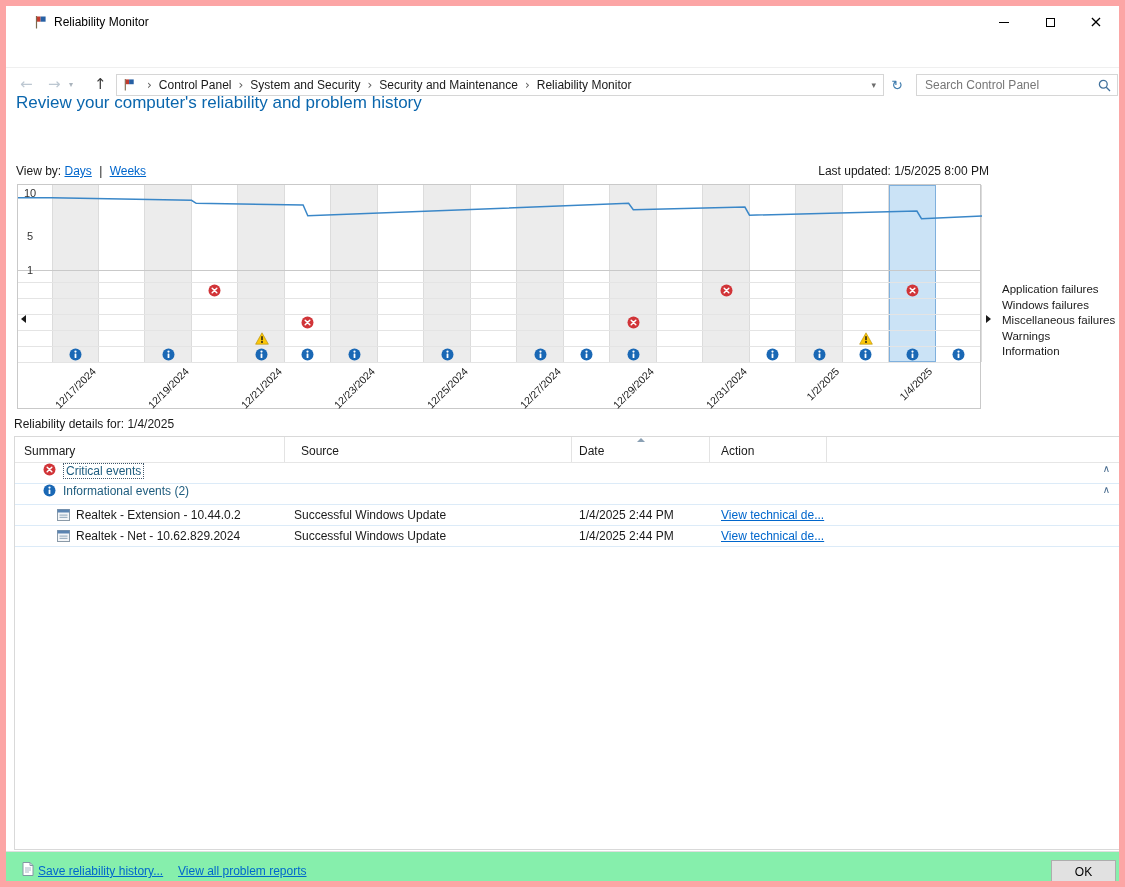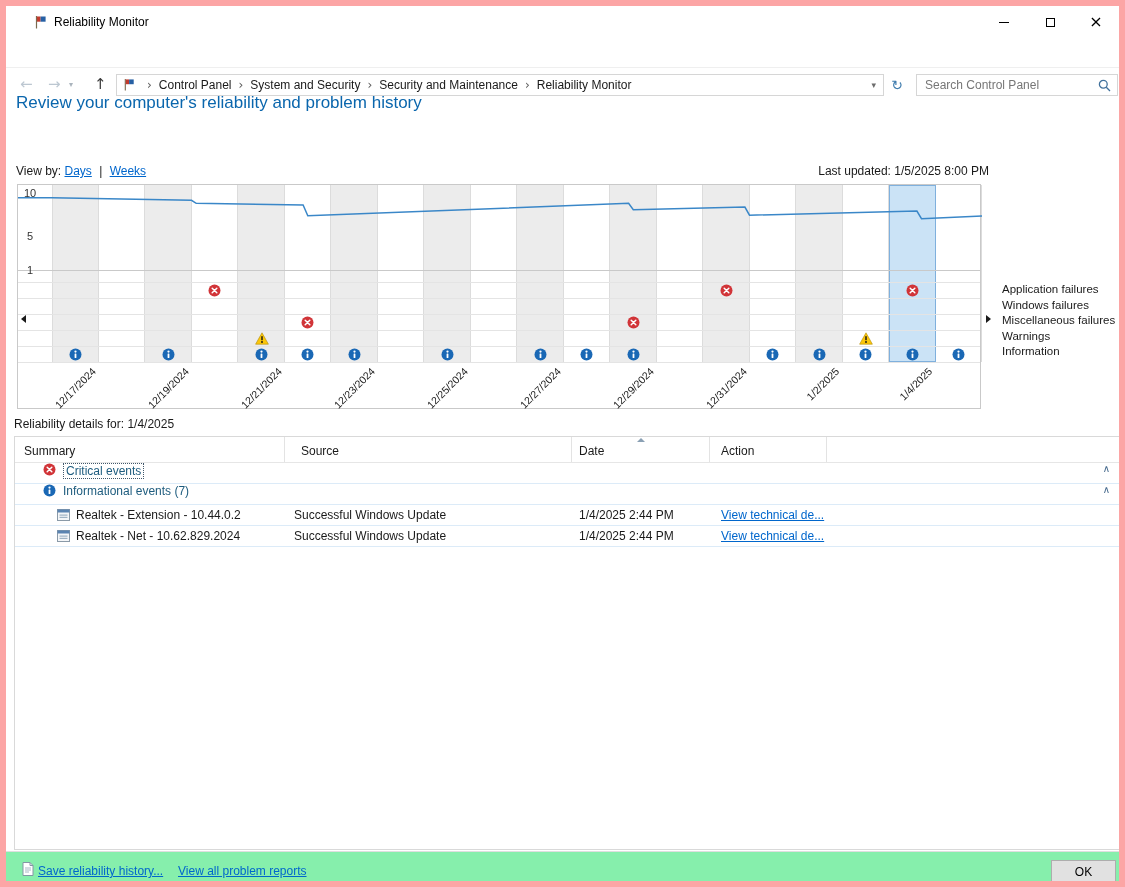--- a/index.html
+++ b/index.html
@@ -357,21 +357,21 @@
             </svg></span>
           <span class="glabel focused">Critical events</span>
           <span class="gchev">∧</span>
         </div>
         <div class="group-row">
           <span class="gicon"><svg width="13" height="13" viewBox="0 0 13 13">
               <circle cx="6.5" cy="6.5" r="6" fill="#1a68b5"></circle>
               <circle cx="6.5" cy="3.6" r="1.15" fill="#fff"></circle>
               <rect x="5.6" y="5.4" width="1.8" height="4.6" rx="0.6" fill="#fff"></rect>
             </svg></span>
-          <span class="glabel">Informational events (7)</span>
+          <span class="glabel">Informational events (2)</span>
           <span class="gchev">∧</span>
         </div>
         <div class="detail-row">
           <div class="cell-source">
             <span class="ricon"><svg width="13" height="12" viewBox="0 0 13 12">
                 <rect x="0.5" y="0.5" width="12" height="11" fill="#f4f6f8" stroke="#8a9aa8"></rect>
                 <rect x="0.5" y="0.5" width="12" height="3" fill="#5b84b1"></rect>
                 <rect x="2.5" y="5.5" width="8" height="1.2" fill="#9fb3c4"></rect>
                 <rect x="2.5" y="7.8" width="8" height="1.2" fill="#9fb3c4"></rect>
               </svg></span>

